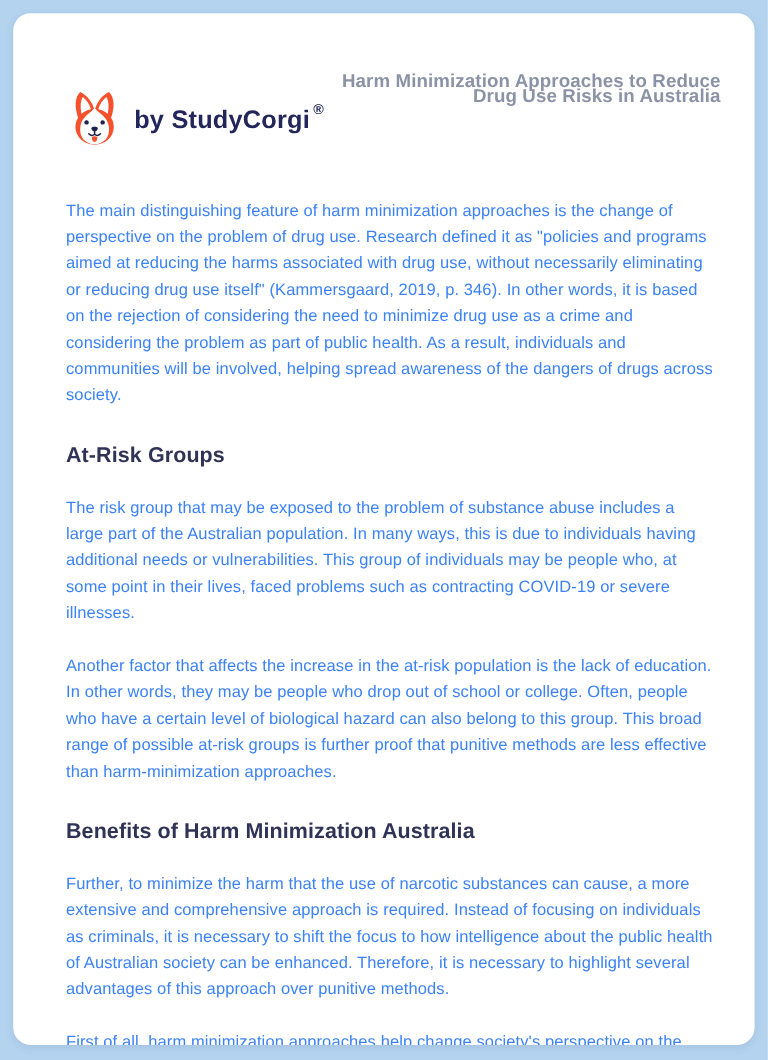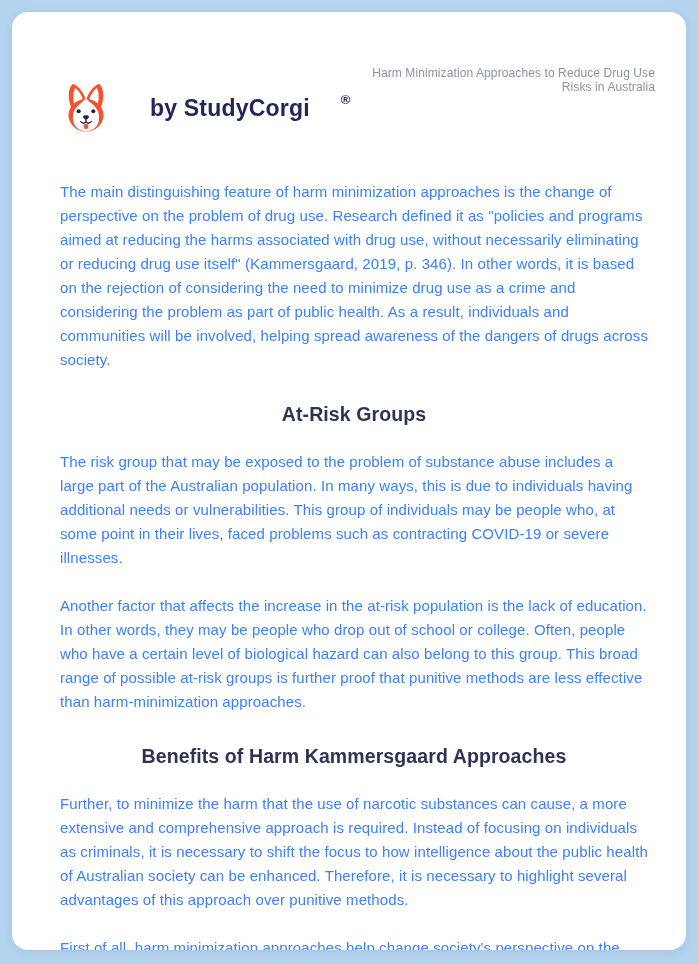--- a/index.html
+++ b/index.html
@@ -23,21 +23,20 @@
     display: flex;
     justify-content: space-between;
     align-items: flex-start;
     padding: 55px 31px 0 48px;
   }
   .brand {
     display: flex;
     align-items: center;
     margin-top: 13px;
     flex: 0 0 auto;
-    gap: 28px;
   }
   .logo { display: block; width: 52px; height: 56px; }
   .logo svg { display: block; width: 100%; height: 100%; }
   .brand-text {
     font-size: 23px;
     font-weight: 800;
     color: #23265a;
     margin-left: 10px;
     letter-spacing: 0.2px;
     white-space: nowrap;
@@ -48,22 +47,22 @@
     color: #23265a;
     margin-left: 3px;
     position: relative;
     top: -9px;
   }
   .doc-info {
     max-width: 362px;
     text-align: right;
   }
   .doc-title {
-    font-size: 12px;
-    font-weight: 400;
+    font-size: 17px;
+    font-weight: 700;
     color: #8a92a6;
     line-height: 13.5px;
     letter-spacing: 0.1px;
   }
   .doc-url {
     font-size: 11.5px;
     font-weight: 400;
     color: #99a0ae;
     line-height: 13.5px;
     margin-top: 4px;
@@ -79,21 +78,20 @@
     letter-spacing: 0.1px;
     margin: 24px 0;
   }
   .content h2 {
     font-size: 19.5px;
     line-height: 24px;
     font-weight: 800;
     color: #2f3355;
     letter-spacing: 0.1px;
     margin: 30px 0 20px 0;
-    text-align: center;
   }
 </style>
 </head>
 <body>
 
 <div class="card">
 
   <header class="header">
 
     <div class="brand">
@@ -128,18 +126,18 @@
       <div class="doc-title">Harm Minimization Approaches to Reduce Drug Use Risks in Australia</div>
     </div>
 
   </header>
 
   <main class="content">
     <p>The main distinguishing feature of harm minimization approaches is the change of perspective on the problem of drug use. Research defined it as "policies and programs aimed at reducing the harms associated with drug use, without necessarily eliminating or reducing drug use itself" (Kammersgaard, 2019, p. 346). In other words, it is based on the rejection of considering the need to minimize drug use as a crime and considering the problem as part of public health. As a result, individuals and communities will be involved, helping spread awareness of the dangers of drugs across society.</p>
     <h2>At-Risk Groups</h2>
     <p>The risk group that may be exposed to the problem of substance abuse includes a large part of the Australian population. In many ways, this is due to individuals having additional needs or vulnerabilities. This group of individuals may be people who, at some point in their lives, faced problems such as contracting COVID-19 or severe illnesses.</p>
     <p>Another factor that affects the increase in the at-risk population is the lack of education. In other words, they may be people who drop out of school or college. Often, people who have a certain level of biological hazard can also belong to this group. This broad range of possible at-risk groups is further proof that punitive methods are less effective than harm-minimization approaches.</p>
-    <h2>Benefits of Harm Kammersgaard Approaches</h2>
+    <h2>Benefits of Harm Minimization Australia</h2>
     <p>Further, to minimize the harm that the use of narcotic substances can cause, a more extensive and comprehensive approach is required. Instead of focusing on individuals as criminals, it is necessary to shift the focus to how intelligence about the public health of Australian society can be enhanced. Therefore, it is necessary to highlight several advantages of this approach over punitive methods.</p>
     <p>First of all, harm minimization approaches help change society's perspective on the problem. In other words, it will focus more on solving not the problem itself but the</p>
   </main>
 
 </div>
 
 </body></html>

